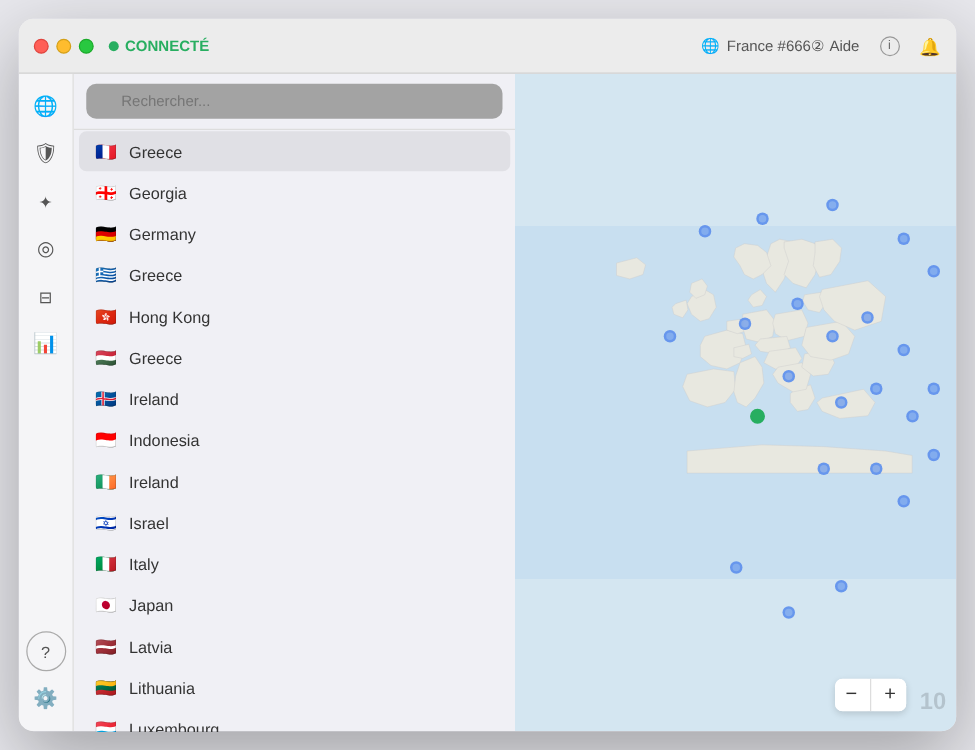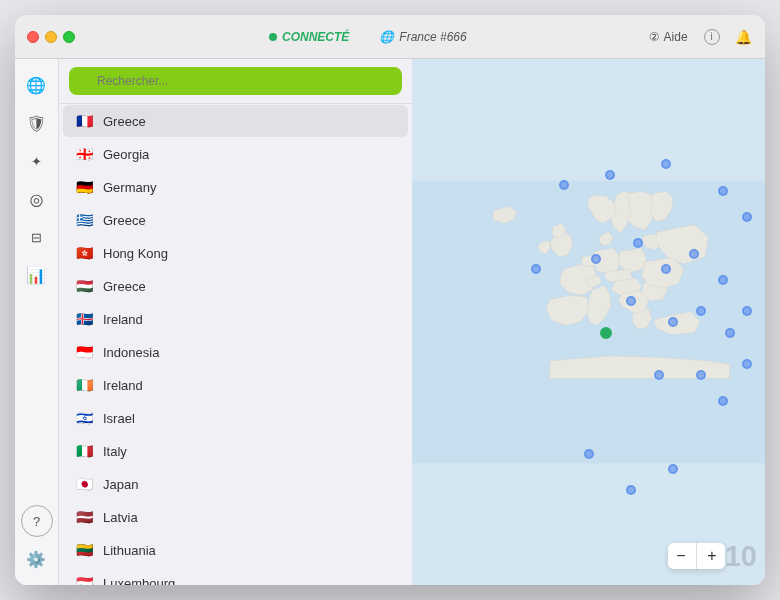--- a/index.html
+++ b/index.html
@@ -42,23 +42,22 @@
       border-radius: 50%;
       cursor: pointer;
     }
     .tl-red { background: #ff5f57; border: 1px solid #e0443e; }
     .tl-yellow { background: #febc2e; border: 1px solid #d4a017; }
     .tl-green { background: #28c840; border: 1px solid #1aab29; }
     .titlebar-center {
       flex: 1;
       display: flex;
       align-items: center;
-      justify-content: center;
+      justify-content: space-between;
       gap: 30px;
-      font-style: italic;
     }
     .connected-badge {
       display: flex;
       align-items: center;
       gap: 5px;
       font-size: 12px;
       color: #27ae60;
       font-weight: 600;
     }
     .connected-dot {
@@ -135,21 +134,21 @@
       color: #007aff;
     }
     .nav-spacer { flex: 1; }
     .search-container {
       padding: 8px 10px;
       border-bottom: 1px solid #ddd;
     }
     .search-input {
       width: 100%;
       height: 28px;
-      background: #84cc16;
+      background: #a3a3a3;
       border: none;
       border-radius: 8px;
       padding: 0 10px 0 28px;
       font-size: 12px;
       color: #333;
       outline: none;
       position: relative;
     }
     .search-wrapper {
       position: relative;
@@ -251,21 +250,21 @@
       background: white;
     }
     .zoom-divider {
       width: 1px;
       background: #ddd;
     }
     .watermark {
       position: absolute;
       bottom: 12px;
       right: 8px;
-      font-size: 29px;
+      font-size: 19px;
       font-weight: 700;
       color: rgba(0,0,0,0.15);
     }
     .sidebar-content {
       flex: 1;
       display: flex;
       flex-direction: column;
       overflow: hidden;
     }
   </style>

